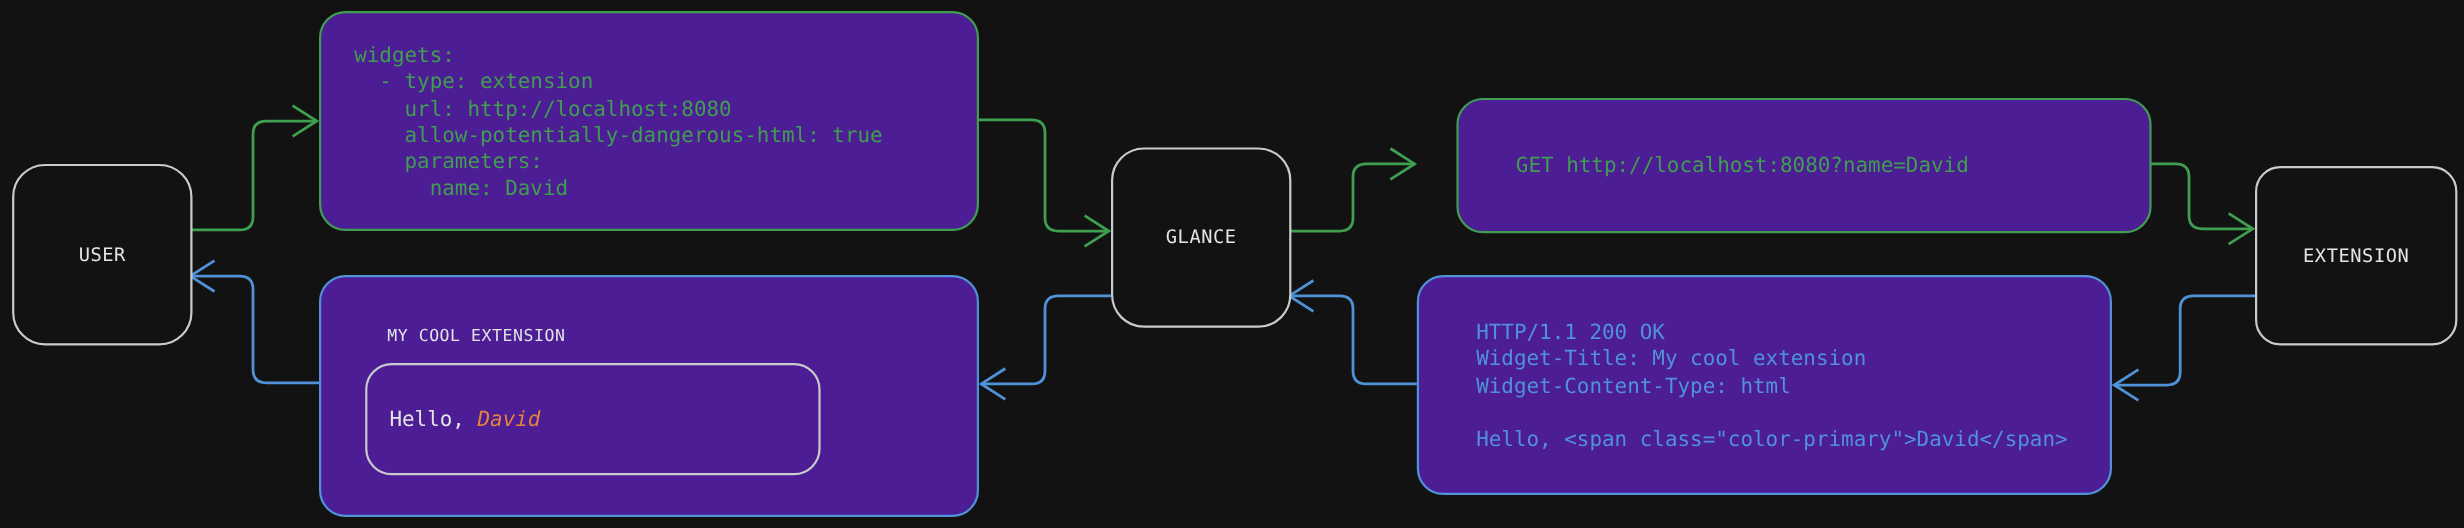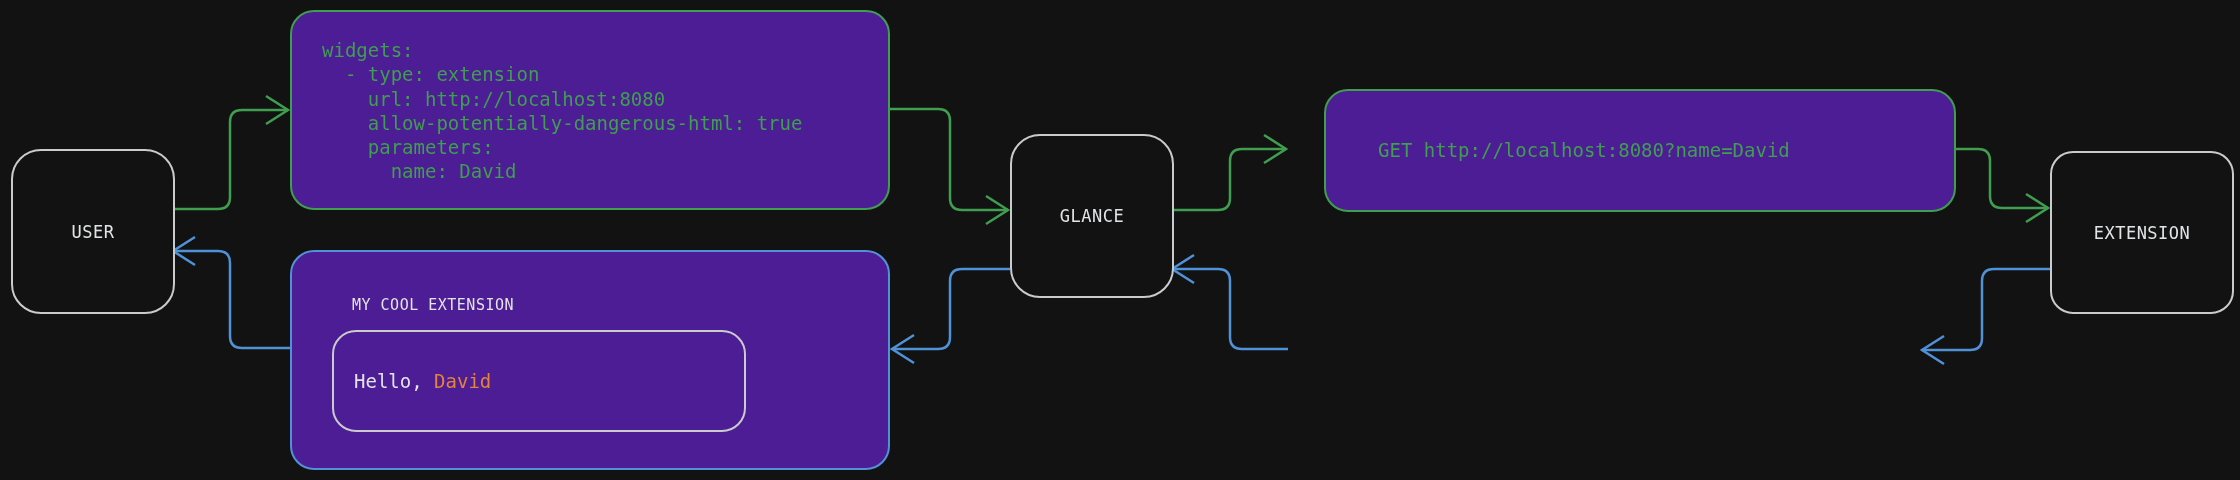--- a/index.html
+++ b/index.html
@@ -90,21 +90,21 @@
     display: flex;
     align-items: center;
     padding-left: 20px;
   }
   .greeting {
     font-size: 19px;
     line-height: 24px;
     white-space: pre;
     color: #e2e4e6;
   }
-  .greeting .name { color: #e5823c; }
+  .greeting .name { color: #e5823c; font-style: italic; }
 </style>
 </head>
 <body>
 
 <div class="canvas">
 
   <svg class="wires" viewBox="0 0 2240 480" xmlns="http://www.w3.org/2000/svg">
     <defs>
       <marker id="arrow-green" markerUnits="userSpaceOnUse" markerWidth="30" markerHeight="36" refX="25" refY="18" orient="auto">
         <path d="M3,4 L25,18 L3,32" fill="none" stroke="#3f9e4f" stroke-width="2.5"></path>
@@ -143,20 +143,27 @@
     url: http://localhost:8080
     allow-potentially-dangerous-html: true
     parameters:
       name: David</pre>
   </div>
 
   <div class="msg green box-request">
     <pre>GET http://localhost:8080?name=David</pre>
   </div>
 
+  <div class="msg blue box-response">
+    <pre>HTTP/1.1 200 OK
+Widget-Title: My cool extension
+Widget-Content-Type: html
+
+Hello, &lt;span class="color-primary"&gt;David&lt;/span&gt;</pre>
+  </div>
 
   <div class="msg blue box-widget">
     <div class="widget-title">MY COOL EXTENSION</div>
     <div class="widget-inner">
       <div class="greeting"><span>Hello, </span><span class="name">David</span></div>
     </div>
   </div>
 
 </div>
 

